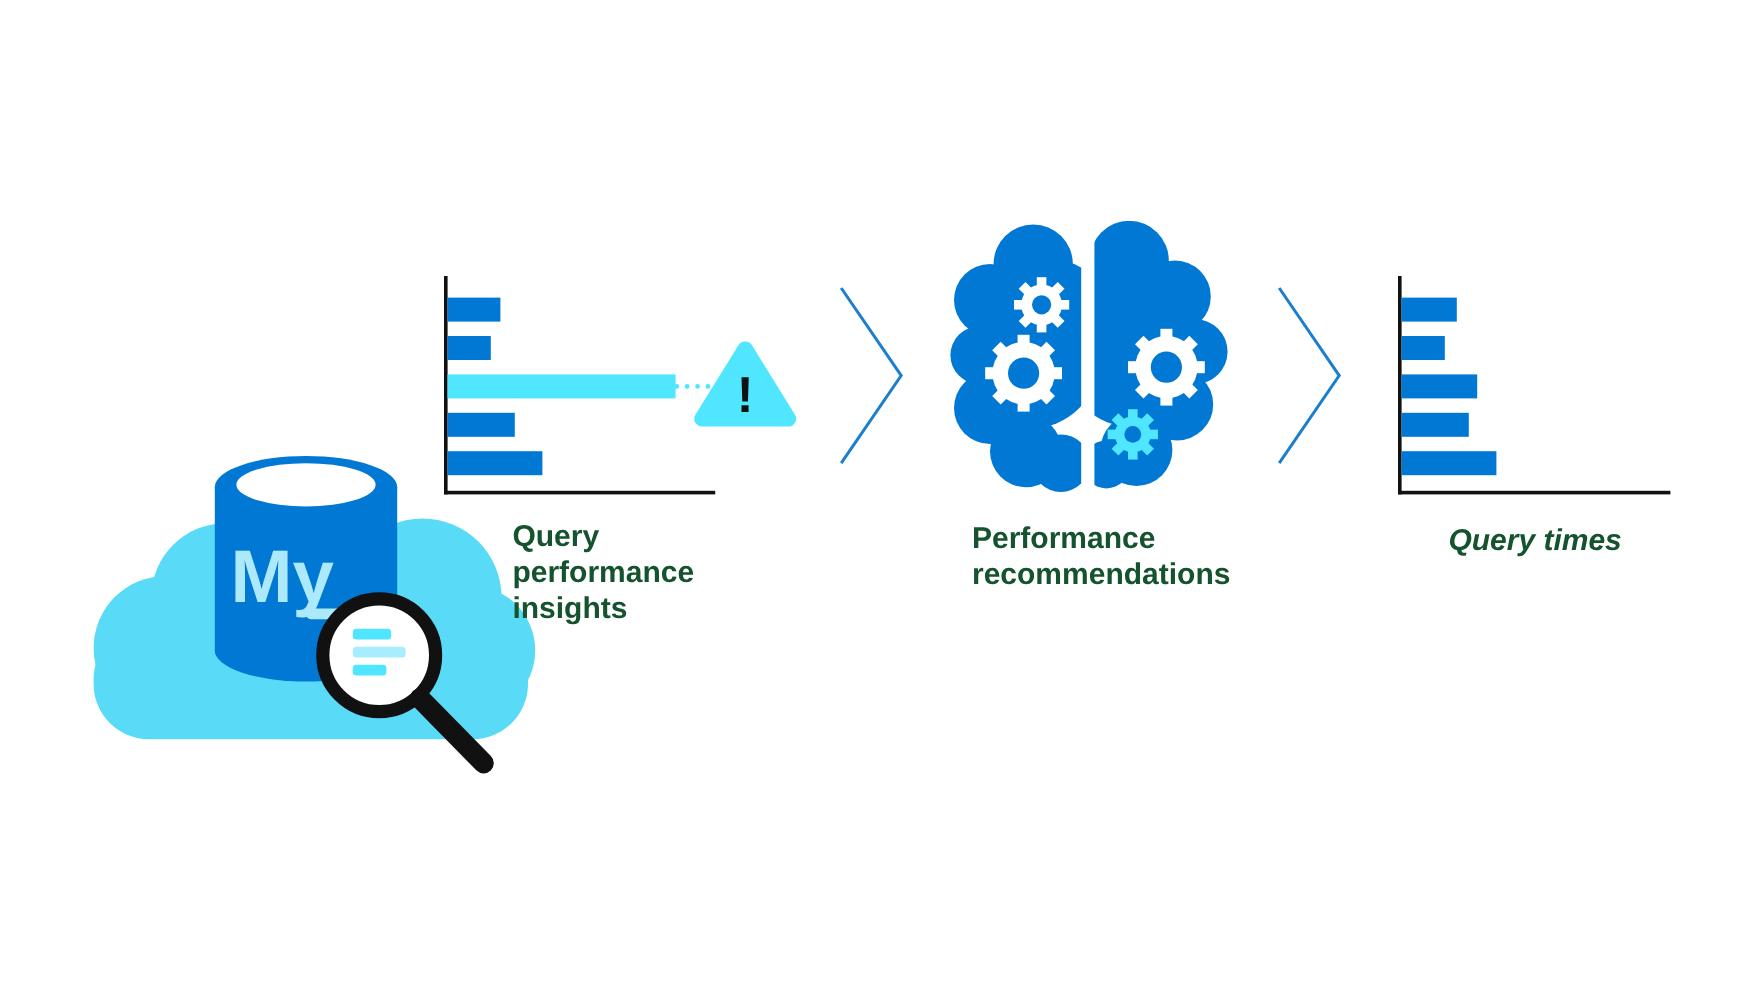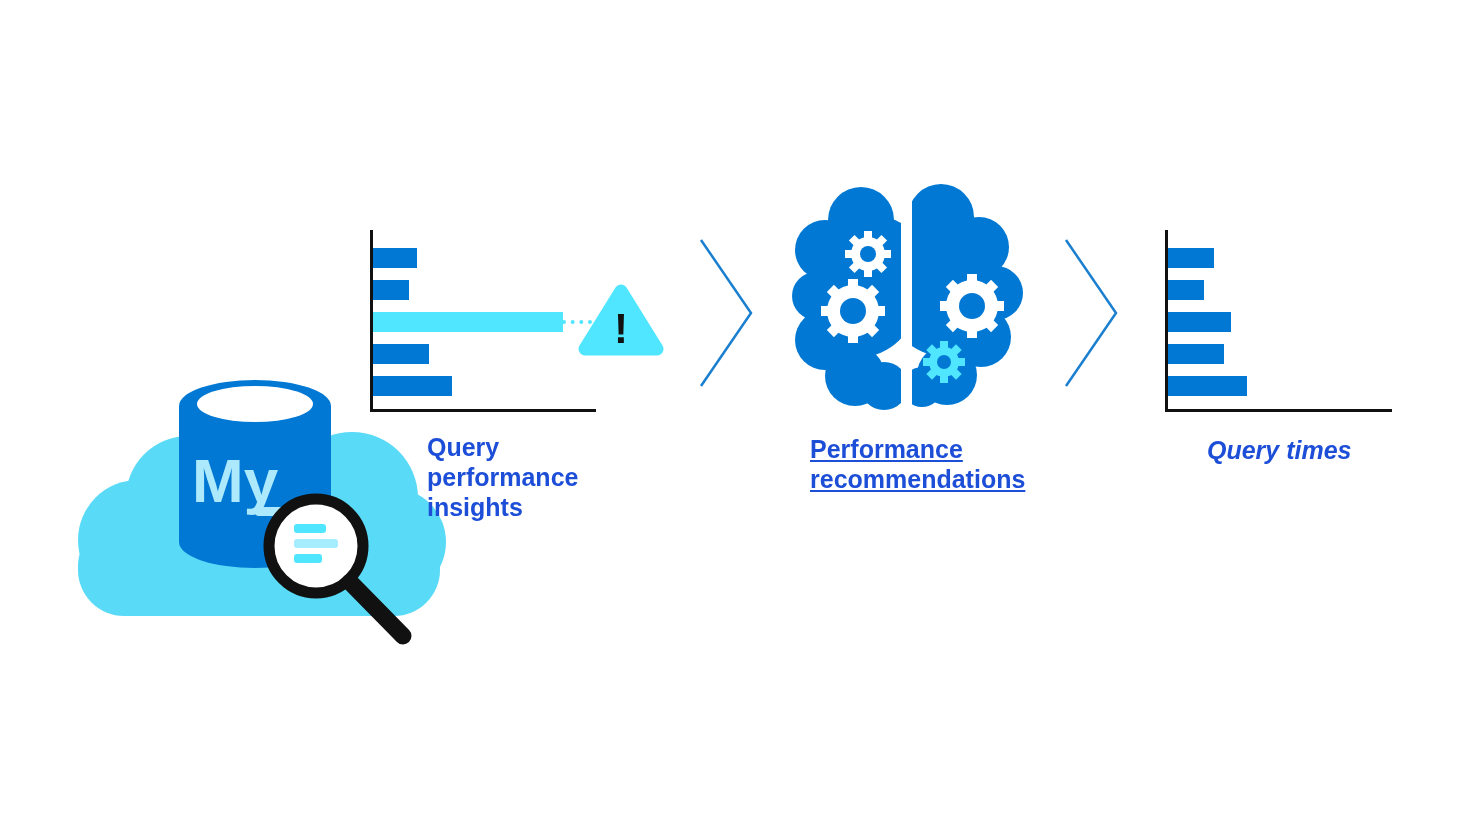--- a/index.html
+++ b/index.html
@@ -11,24 +11,24 @@
   
   .chart{position:absolute;width:230px;height:182px;}
   .chart .y-axis{position:absolute;left:0;top:0;width:3px;height:182px;background:#111;}
   .chart .x-axis{position:absolute;left:0;top:179px;width:226px;height:3px;background:#111;}
   .chart .bars{position:absolute;left:3px;top:18px;display:flex;flex-direction:column;gap:12px;align-items:flex-start;}
   .chart .bars .bar{height:20px;}
   
   .connector{position:absolute;left:562px;top:320px;width:30px;height:0;border-top:4px dotted #50e6ff;}
   
   .step-label{
-    position:absolute;color:#1d4ed8;font-size:25px;font-weight:bold;line-height:30px;
+    position:absolute;color:#14532d;font-size:25px;font-weight:bold;line-height:30px;
   }
   .label-insights{left:427px;top:432px;width:180px;}
-  .label-reco{left:810px;top:434px;width:250px;text-decoration:underline;}
+  .label-reco{left:810px;top:434px;width:250px;}
   .label-times{left:1207px;top:435px;width:240px;font-style:italic;}
   .chevron{position:absolute;}
 </style>
 </head>
 <body>
 
 <div class="canvas">
 
   <svg class="abs" style="left:70px;top:370px;" width="380" height="278" viewBox="0 0 380 278">
     <g fill="#59daf6">

